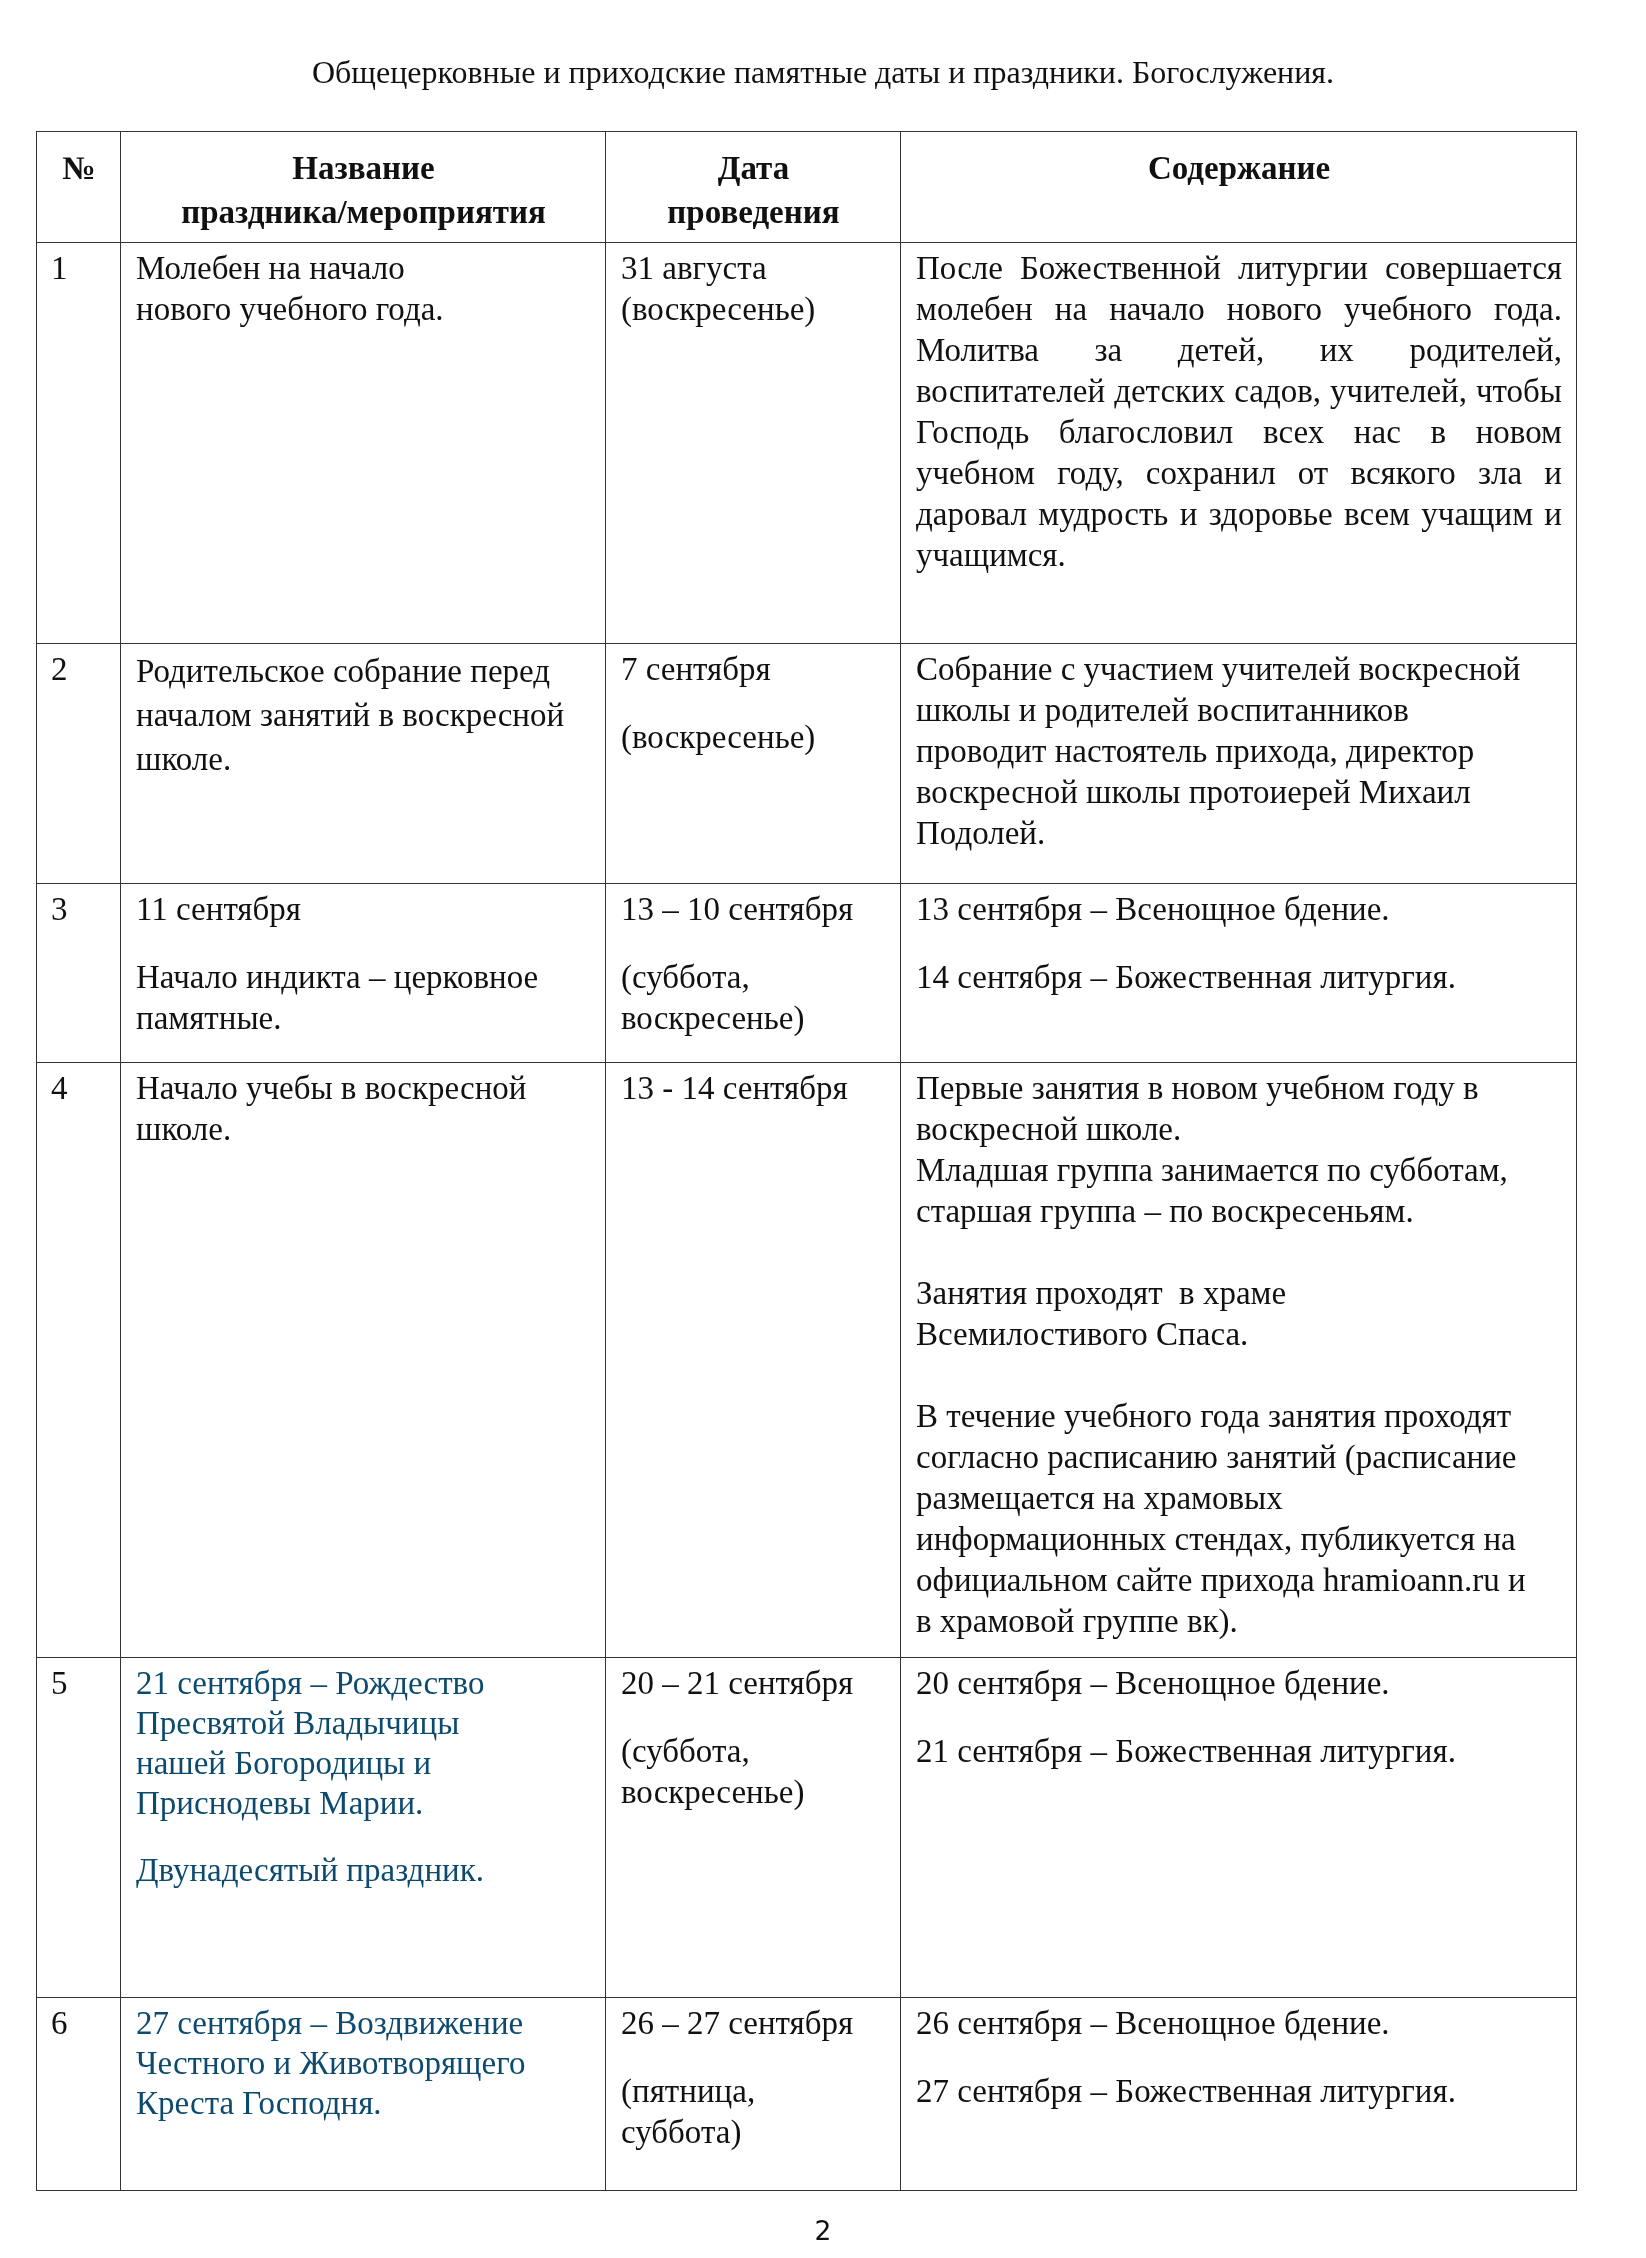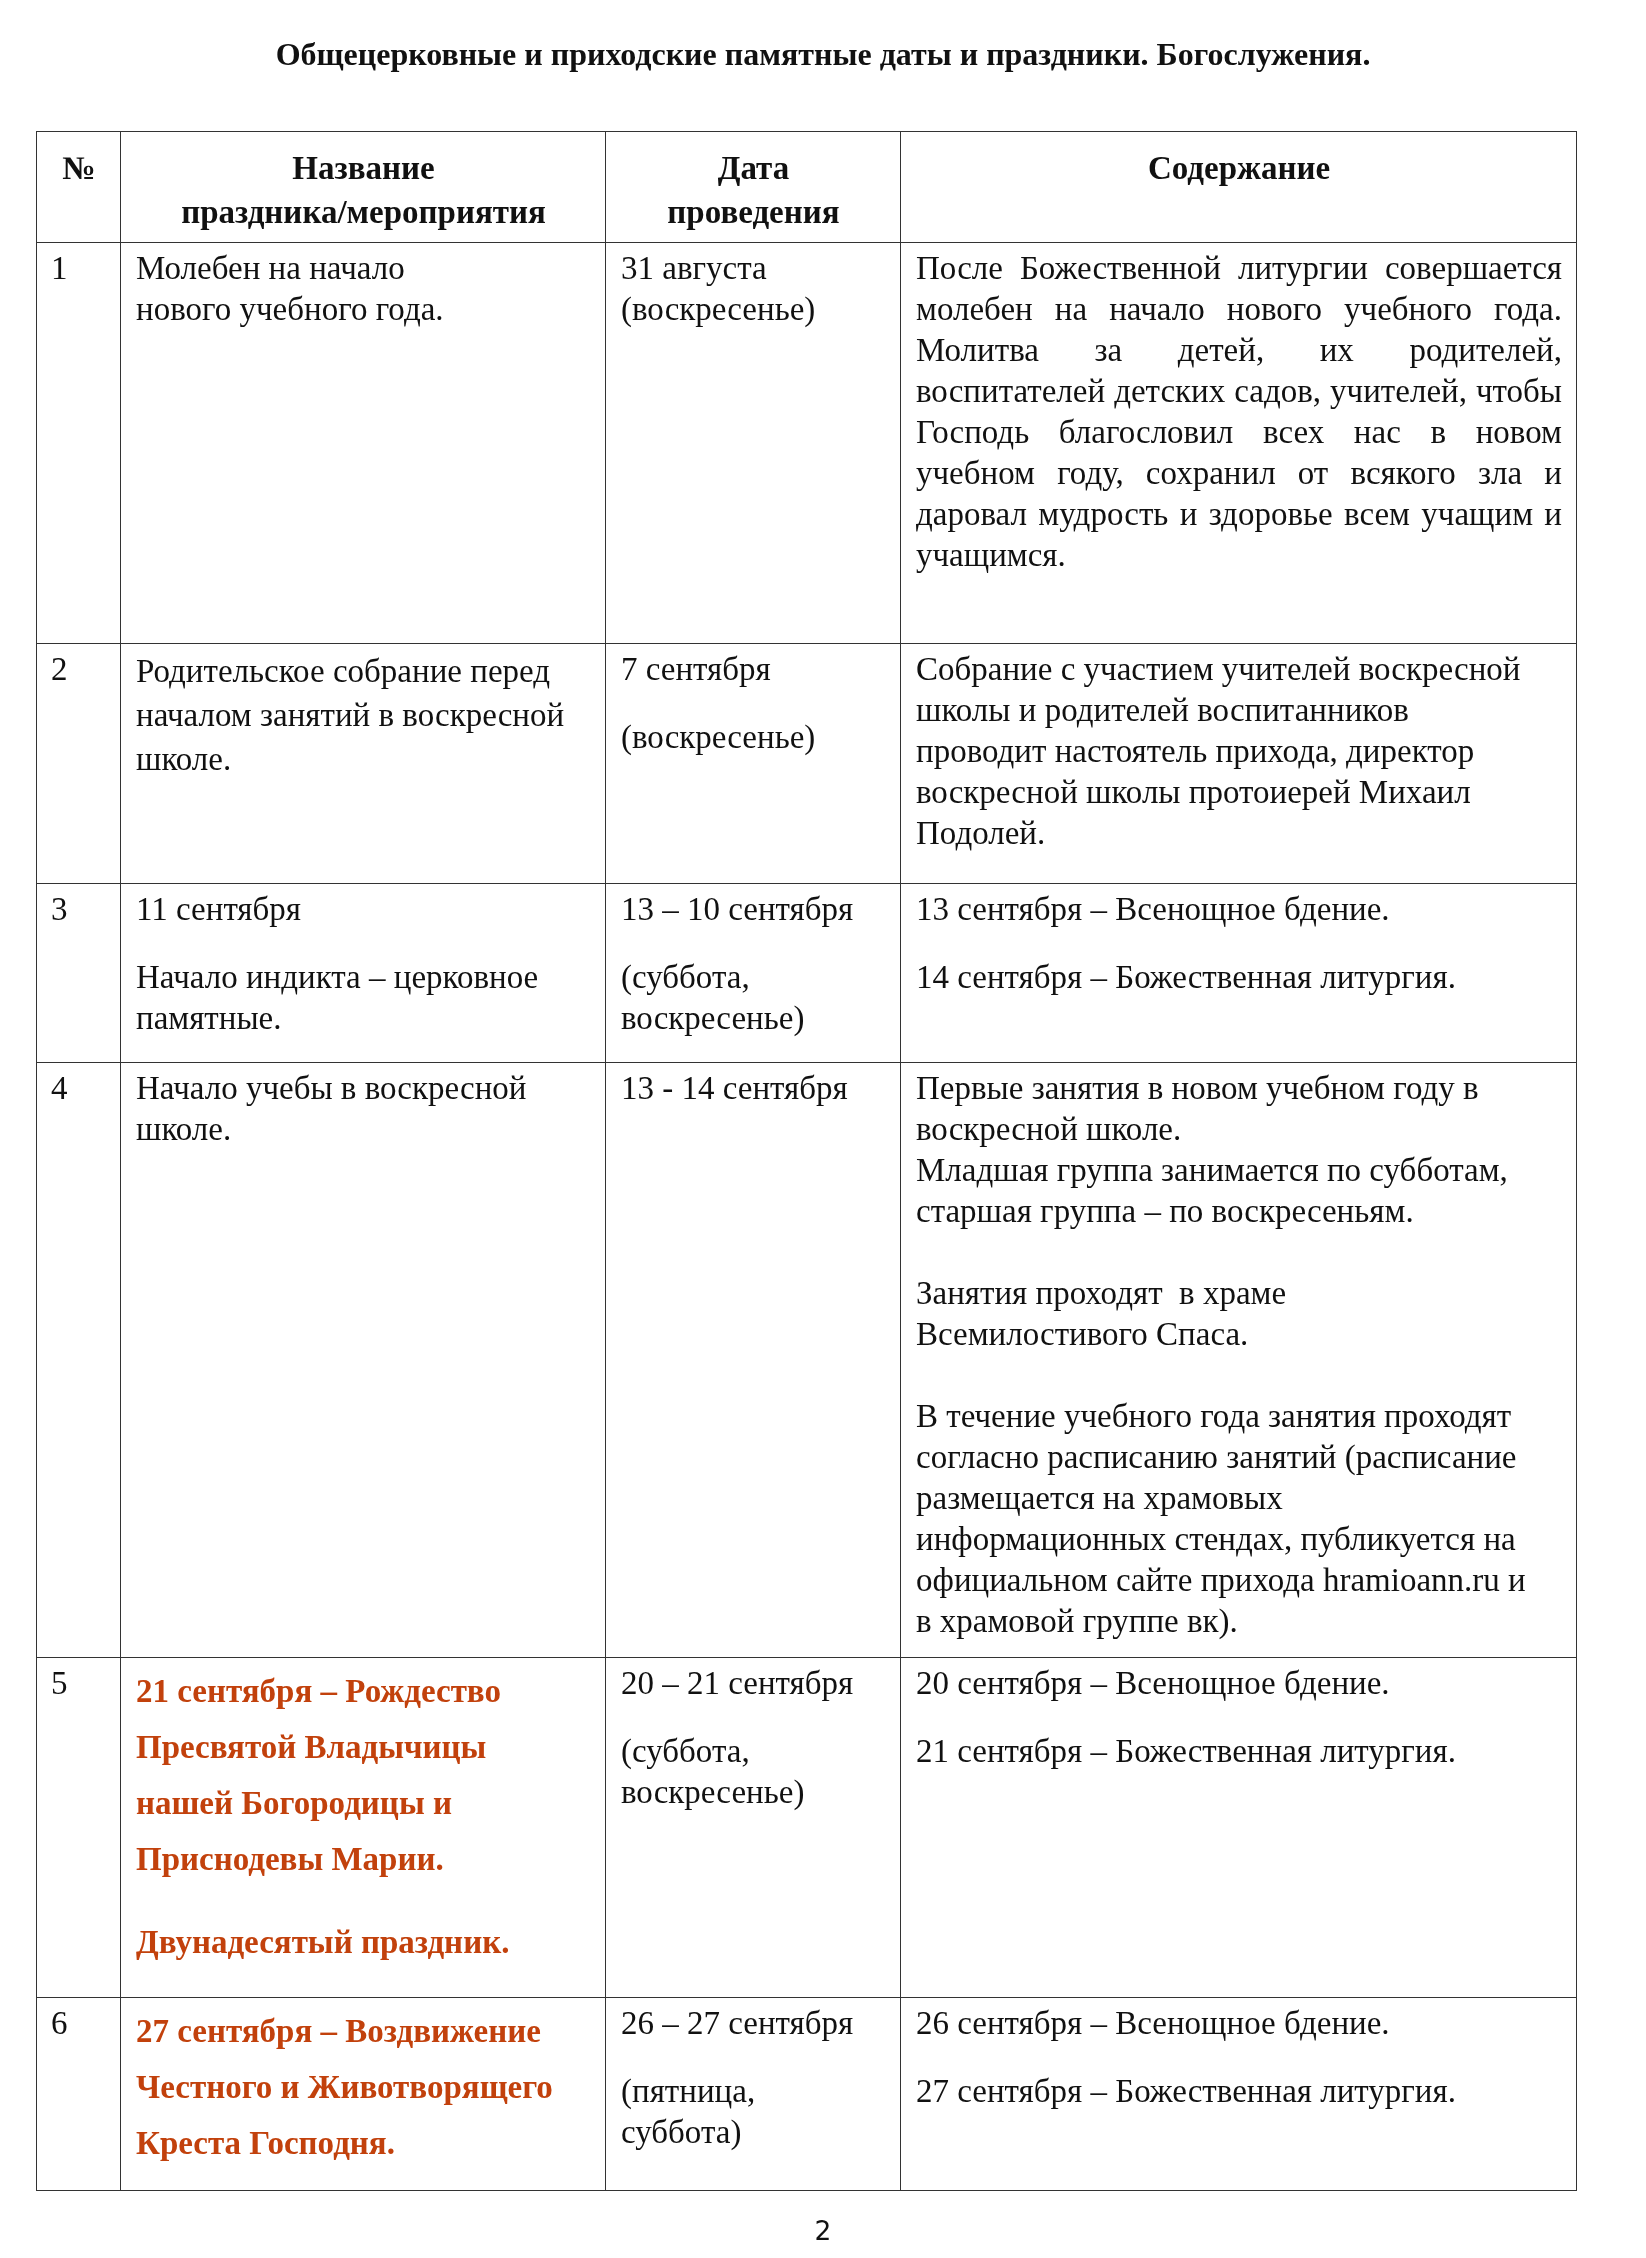--- a/index.html
+++ b/index.html
@@ -1,35 +1,35 @@
 <!DOCTYPE html>
 <html style="font-size:14px"><head>
 <meta charset="utf-8">
 <style>
   html, body { margin: 0; padding: 0; background: #ffffff; }
   body { width: 1646px; height: 2258px; position: relative; overflow: hidden;
          font-family: "Liberation Serif", "DejaVu Serif", serif; color: #111; }
-  .title { position: absolute; left: 0; top: 35px; width: 1646px; text-align: center;
-           font-weight: bold; font-size: 32px; line-height: 39px; }
+  .title { position: absolute; left: 0; top: 53px; width: 1646px; text-align: center;
+           font-weight: normal; font-size: 32px; line-height: 39px; }
   table.sched { position: absolute; left: 36px; top: 131px; border-collapse: collapse;
                 table-layout: fixed; width: 1539px; }
   table.sched td, table.sched th { border: 1.8px solid #333; vertical-align: top;
                 font-size: 33px; line-height: 41px; padding: 5.3px 14px 0 15px; overflow: hidden; }
   table.sched th { font-weight: bold; text-align: center; padding-top: 14px; line-height: 44px; }
   table.sched tr.head { height: 111px; }
   table.sched tr.r1 { height: 401px; }
   table.sched tr.r2 { height: 240px; }
   table.sched tr.r3 { height: 179px; }
   table.sched tr.r4 { height: 595px; }
   table.sched tr.r5 { height: 340px; }
   table.sched tr.r6 { height: 193px; }
   .justify { text-align: justify; text-align-last: left; }
   .para-gap { margin-top: 27px; }
   .blank-gap { height: 41px; }
-  .red { color: #c2410c; font-weight: bold; line-height: 56px; }
+  .red { color: #0c4a6e; font-weight: normal; line-height: 40px; }
   .num { padding-left: 14px !important; }
   .page-num { position: absolute; left: 0; width: 1646px; top: 2213px; text-align: center;
               font-family: "DejaVu Sans", sans-serif; font-size: 26.5px; line-height: 35px; color: #111; }
 </style>
 </head>
 <body>
 
 <div class="title">Общецерковные и приходские памятные даты и праздники. Богослужения.</div>
 
 <table class="sched">

